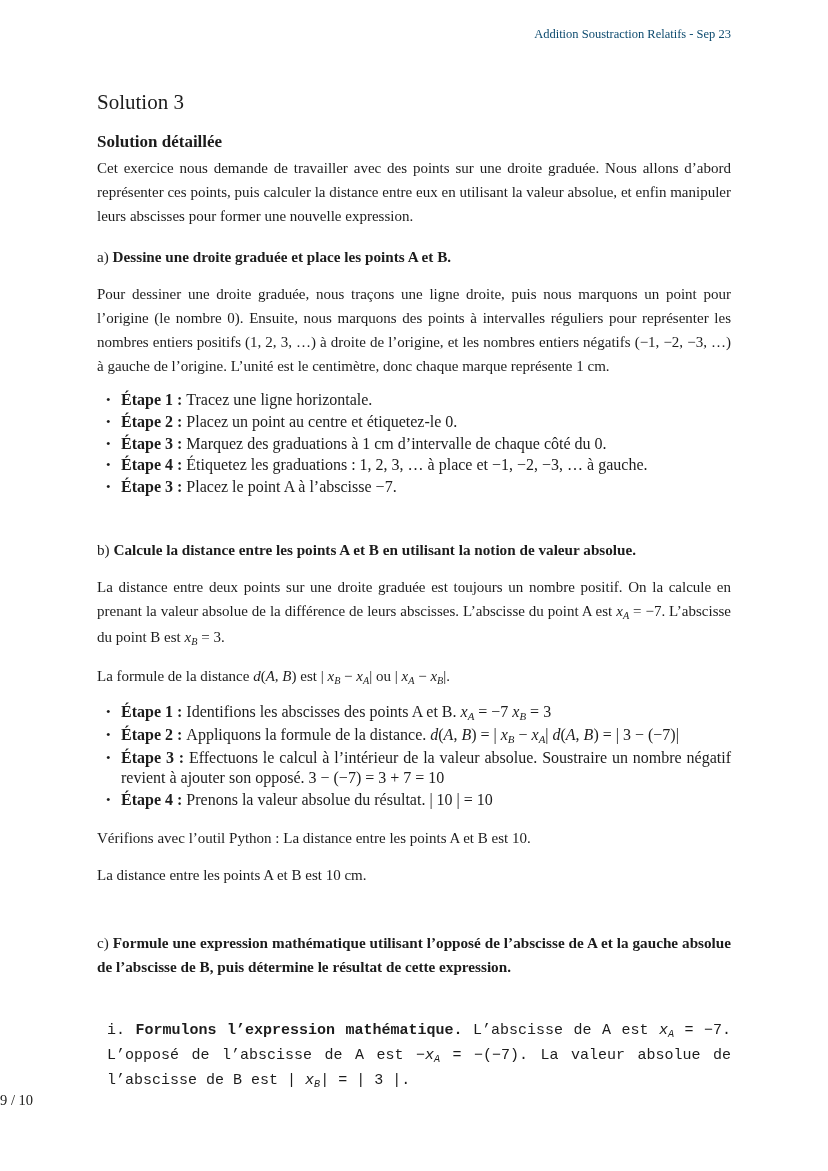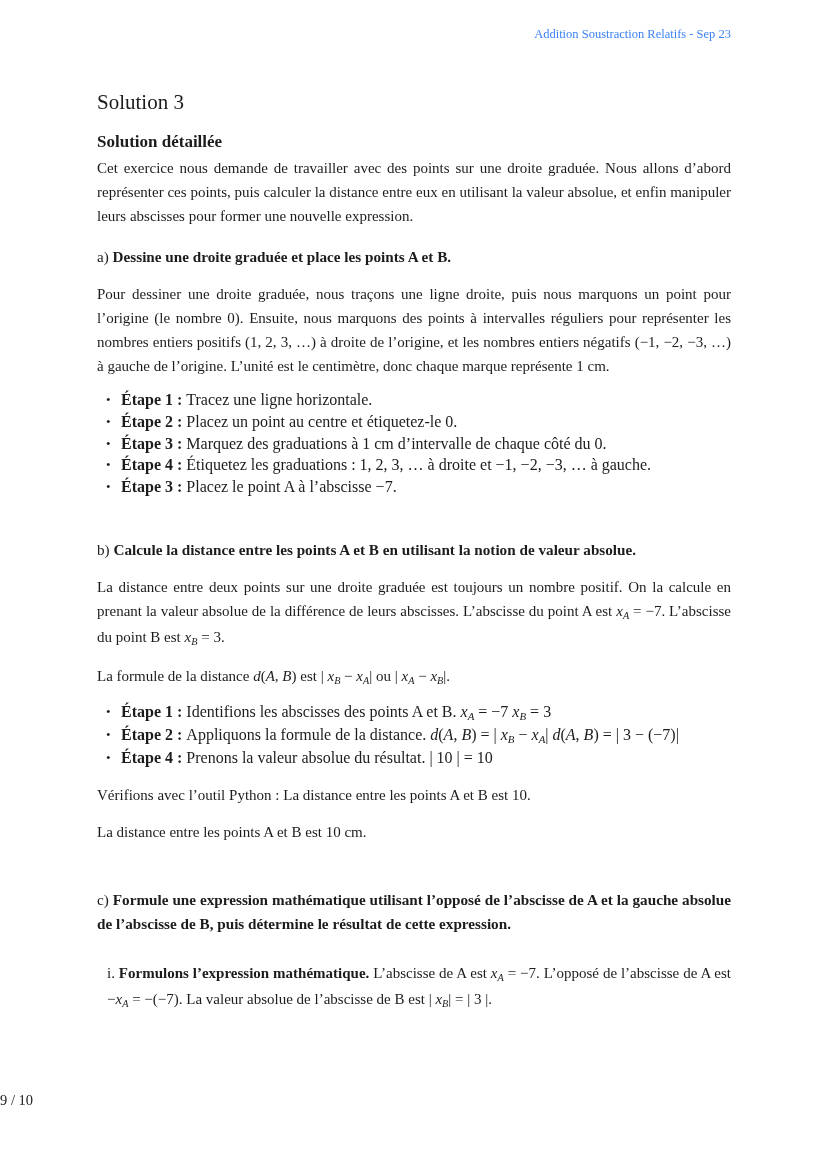--- a/index.html
+++ b/index.html
@@ -1,35 +1,35 @@
 <!DOCTYPE html>
 <html><head>
 <meta charset="utf-8">
 <style>
   html,body{margin:0;padding:0;}
   body{
     width:828px;height:1171px;background:#ffffff;color:#1c1c1c;
     font-family:"Liberation Serif", serif;position:relative;overflow:hidden;
   }
   .page{position:absolute;top:0;left:0;right:0;bottom:0;padding:27px 97px 0 97px;box-sizing:border-box;}
-  .doc-header{text-align:right;font-size:12.5px;line-height:15px;color:#3b82f6;}
+  .doc-header{text-align:right;font-size:12.5px;line-height:15px;color:#0c4a6e;}
   .doc-title{font-size:21px;line-height:24px;font-weight:normal;margin:48px 0 0 0;}
   .para{font-size:15px;line-height:24px;text-align:justify;margin:13px 0 11px 0;}
   .heading{font-size:15.2px;line-height:24px;text-align:justify;margin:17px 0 10px 0;}
   .subheading{font-size:17px;line-height:22px;font-weight:bold;margin:17px 0 2px 0;}
   .tight{margin-top:3px;}
   .steps{list-style:none;margin:12px 0 0 0;padding:0;}
   .steps li{
     position:relative;padding-left:24px;font-size:16px;line-height:20.8px;
     text-align:justify;margin:0 0 1px 0;
   }
   .steps li::before{content:"\2022";position:absolute;left:9px;top:0;font-size:13px;}
   .gap-b{margin-top:40px;}
   .gap-c{margin-top:44px;}
-  .indent-block{margin-left:10px;margin-top:25px;}
+  .indent-block{margin-left:10px;margin-top:40px;font-family:Liberation Mono, monospace;}
   .b{font-weight:bold;}
   .i{font-style:italic;}
   .s{font-size:68%;position:relative;top:0.28em;}
   .doc-footer{position:absolute;left:0;right:0;top:1092px;font-size:14.5px;color:#20201e;}
 </style>
 </head>
 <body>
 
 <div class="page">
 
@@ -41,31 +41,32 @@
   <div class="subheading">Solution détaillée</div>
   <p class="para tight"><span>Cet exercice nous demande de travailler avec des points sur une droite graduée. Nous allons d’abord représenter ces points, puis calculer la distance entre eux en utilisant la valeur absolue, et enfin manipuler leurs abscisses pour former une nouvelle expression.</span></p>
 
   <div class="heading"><span>a) </span><span class="b">Dessine une droite graduée et place les points A et B.</span></div>
   <p class="para"><span>Pour dessiner une droite graduée, nous traçons une ligne droite, puis nous marquons un point pour l’origine (le nombre 0). Ensuite, nous marquons des points à intervalles réguliers pour représenter les nombres entiers positifs (1, 2, 3, …) à droite de l’origine, et les nombres entiers négatifs (−1, −2, −3, …) à gauche de l’origine. L’unité est le centimètre, donc chaque marque représente 1 cm.</span></p>
 
   <ul class="steps">
     <li><span class="b">Étape 1 : </span><span>Tracez une ligne horizontale.</span></li>
     <li><span class="b">Étape 2 : </span><span>Placez un point au centre et étiquetez-le 0.</span></li>
     <li><span class="b">Étape 3 : </span><span>Marquez des graduations à 1 cm d’intervalle de chaque côté du 0.</span></li>
-    <li><span class="b">Étape 4 : </span><span>Étiquetez les graduations : 1, 2, 3, … à droite et −1, −2, −3, … à gauche.</span></li>
+    <li><span class="b">Étape 4 : </span><span>Étiquetez les graduations : 1, 2, 3, … à place et −1, −2, −3, … à gauche.</span></li>
     <li><span class="b">Étape 3 : </span><span>Placez le point A à l’abscisse −7.</span></li>
   </ul>
 
   <div class="heading gap-b"><span>b) </span><span class="b">Calcule la distance entre les points A et B en utilisant la notion de valeur absolue.</span></div>
   <p class="para"><span>La distance entre deux points sur une droite graduée est toujours un nombre positif. On la calcule en prenant la valeur absolue de la différence de leurs abscisses. L’abscisse du point A est </span><span class="i">x</span><span class="i s">A</span><span> = −7. L’abscisse du point B est </span><span class="i">x</span><span class="i s">B</span><span> = 3.</span></p>
   <p class="para"><span>La formule de la distance </span><span class="i">d</span><span>(</span><span class="i">A</span><span>, </span><span class="i">B</span><span>) est | </span><span class="i">x</span><span class="i s">B</span><span> − </span><span class="i">x</span><span class="i s">A</span><span>| ou | </span><span class="i">x</span><span class="i s">A</span><span> − </span><span class="i">x</span><span class="i s">B</span><span>|.</span></p>
 
   <ul class="steps">
     <li><span class="b">Étape 1 : </span><span>Identifions les abscisses des points A et B. </span><span class="i">x</span><span class="i s">A</span><span> = −7 </span><span class="i">x</span><span class="i s">B</span><span> = 3</span></li>
     <li><span class="b">Étape 2 : </span><span>Appliquons la formule de la distance. </span><span class="i">d</span><span>(</span><span class="i">A</span><span>, </span><span class="i">B</span><span>) = | </span><span class="i">x</span><span class="i s">B</span><span> − </span><span class="i">x</span><span class="i s">A</span><span>| </span><span class="i">d</span><span>(</span><span class="i">A</span><span>, </span><span class="i">B</span><span>) = | 3 − (−7)|</span></li>
+    <li><span class="b">Étape 3 : </span><span>Effectuons le calcul à l’intérieur de la valeur absolue. Soustraire un nombre négatif revient à ajouter son opposé. 3 − (−7) = 3 + 7 = 10</span></li>
     <li><span class="b">Étape 4 : </span><span>Prenons la valeur absolue du résultat. | 10 | = 10</span></li>
   </ul>
 
   <p class="para" style="margin-top:15px;"><span>Vérifions avec l’outil Python : La distance entre les points A et B est 10.</span></p>
   <p class="para"><span>La distance entre les points A et B est 10 cm.</span></p>
 
   <div class="heading gap-c"><span>c) </span><span class="b">Formule une expression mathématique utilisant l’opposé de l’abscisse de A et la gauche absolue de l’abscisse de B, puis détermine le résultat de cette expression.</span></div>
 
   <p class="para indent-block"><span>i. </span><span class="b">Formulons l’expression mathématique.</span><span> L’abscisse de A est </span><span class="i">x</span><span class="i s">A</span><span> = −7. L’opposé de l’abscisse de A est −</span><span class="i">x</span><span class="i s">A</span><span> = −(−7). La valeur absolue de l’abscisse de B est | </span><span class="i">x</span><span class="i s">B</span><span>| = | 3 |.</span></p>
 

